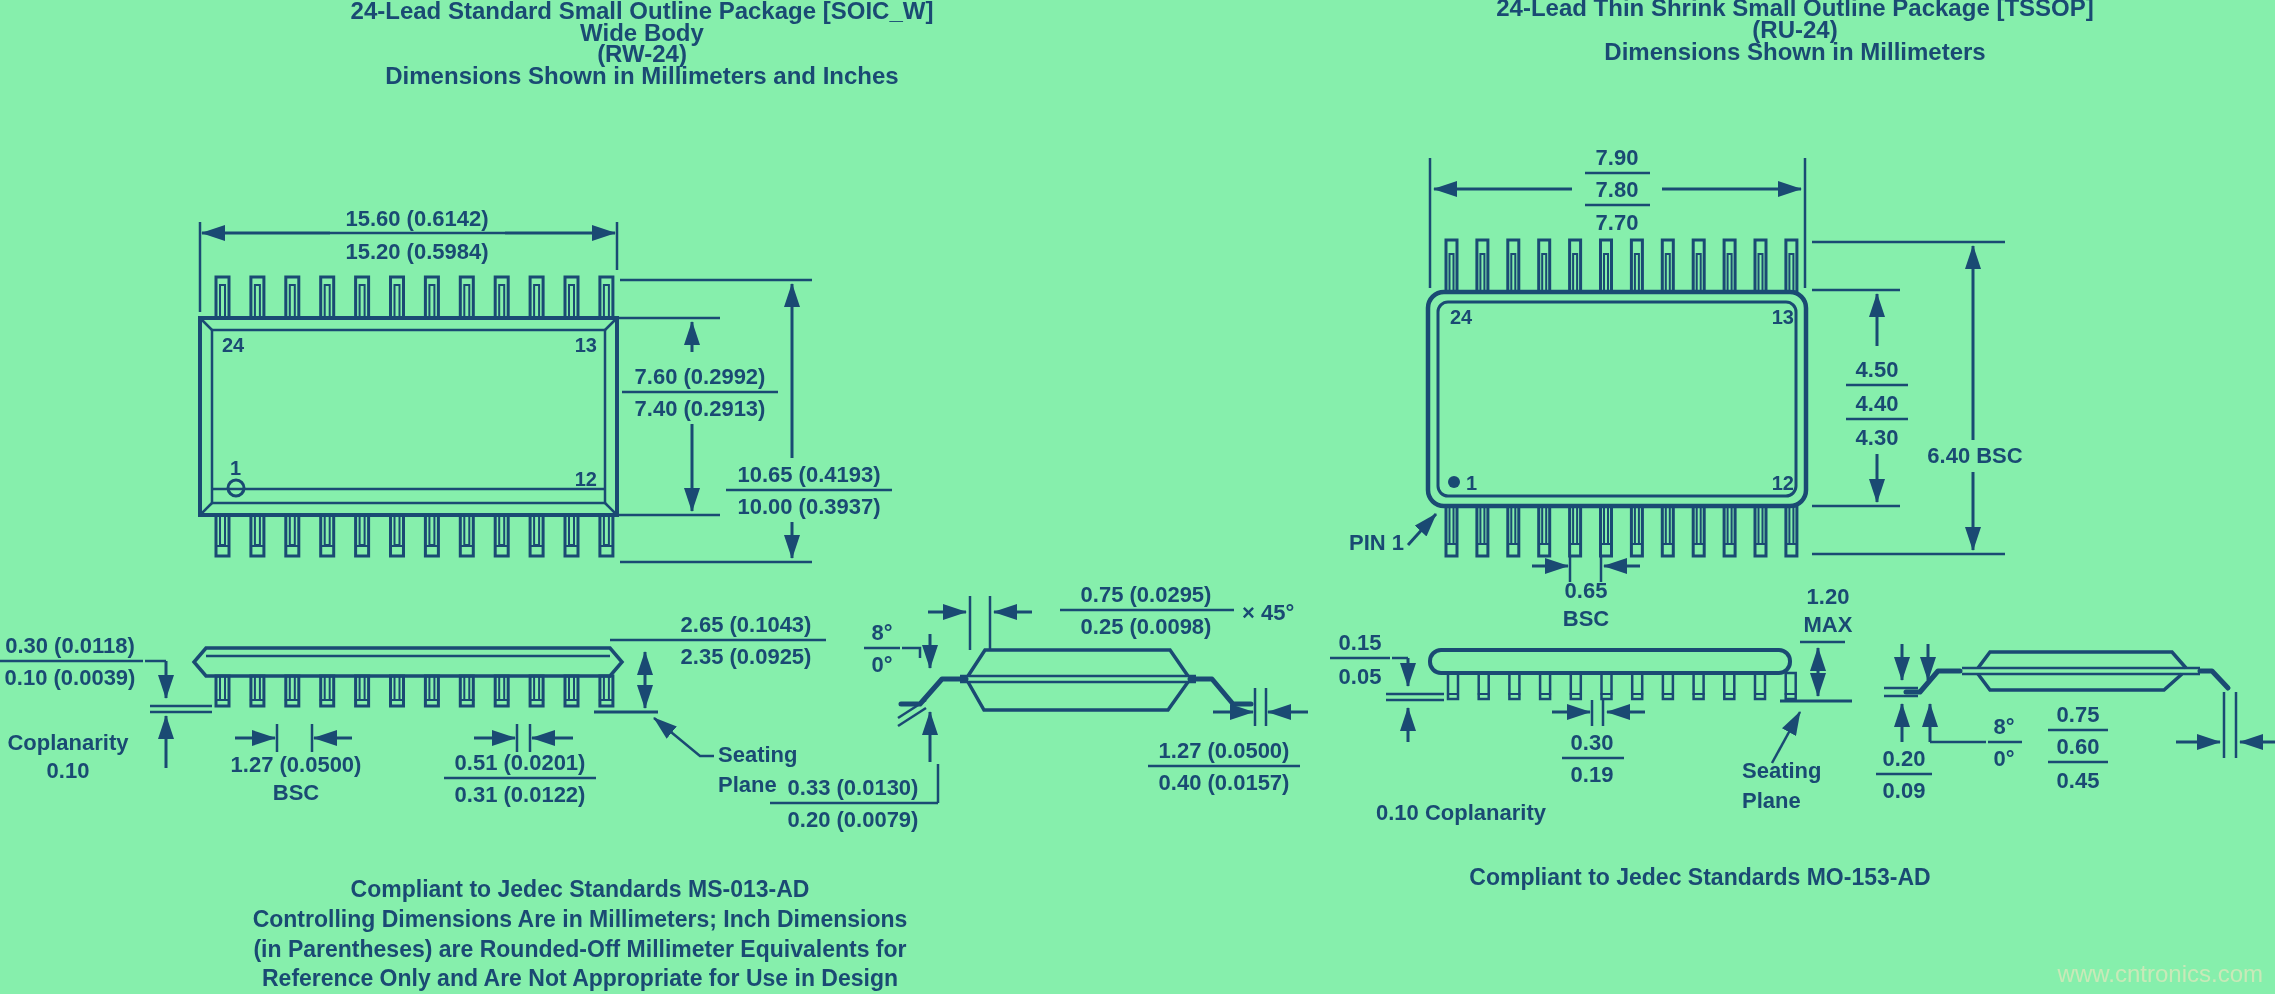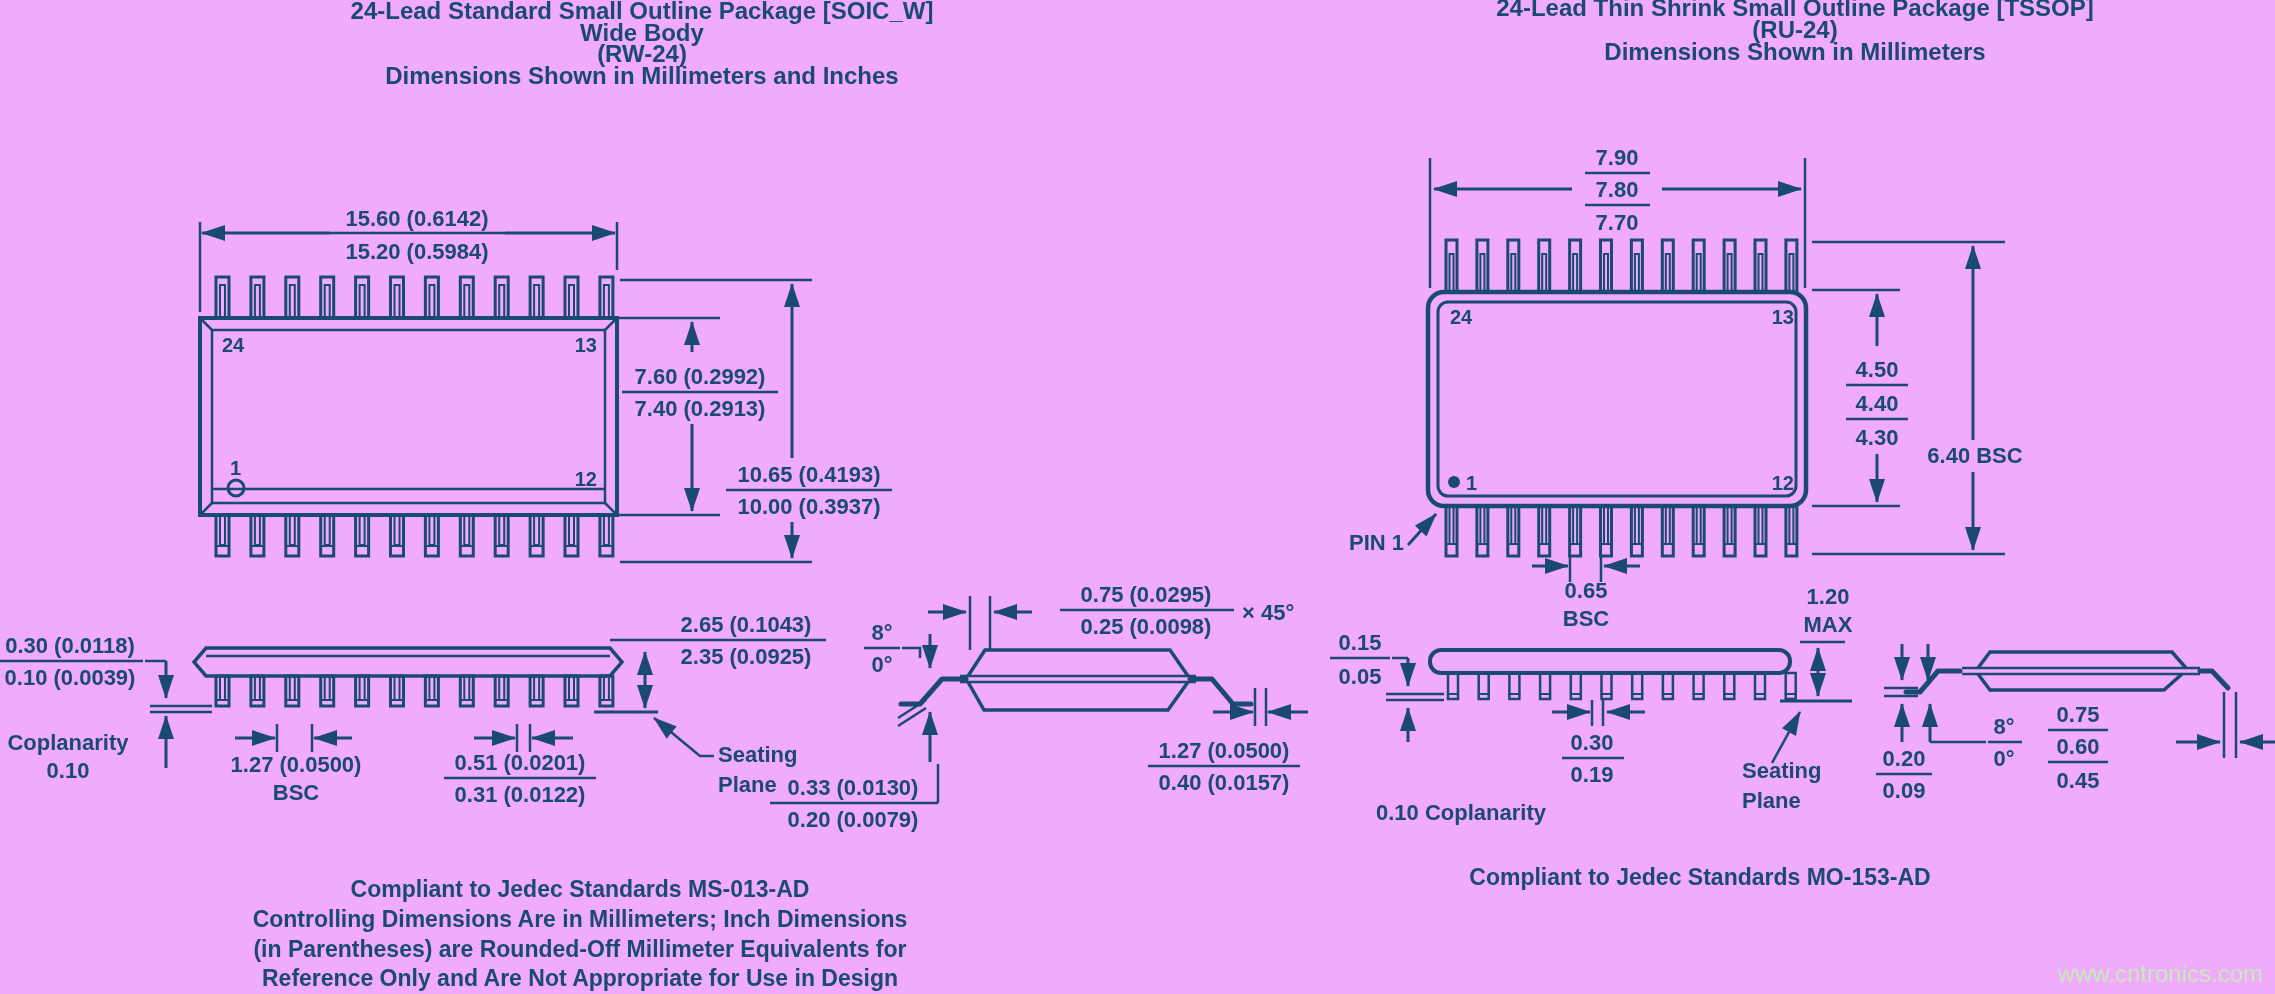--- a/index.html
+++ b/index.html
@@ -1,17 +1,17 @@
 <!DOCTYPE html>
 <html style="--ink: #1a4a73; --wm: #c9e9b8;"><head>
 <meta charset="utf-8">
 <style>
   :root { --ink:#1a4a73; --wm:#c9e9b8; }
   html,body { margin:0; padding:0; background:#fff; }
-  .stage { position:relative; width:2275px; height:994px; background:#f0abfc; overflow:hidden; }
+  .stage { position:relative; width:2275px; height:994px; background:#86efac; overflow:hidden; }
   svg line, svg path, svg rect, svg polygon, svg polyline, svg circle {
     stroke: var(--ink); fill: none;
   }
   svg text { stroke: none; fill: var(--ink);
     font-family:"Liberation Sans","DejaVu Sans",sans-serif; font-weight:bold; font-size:22px; }
   .title { font-size:24px; }
   .foot  { font-size:23px; }
   .pinlbl{ font-size:20px; }
   .ctr { text-anchor:middle; }
   .end { text-anchor:end; }

